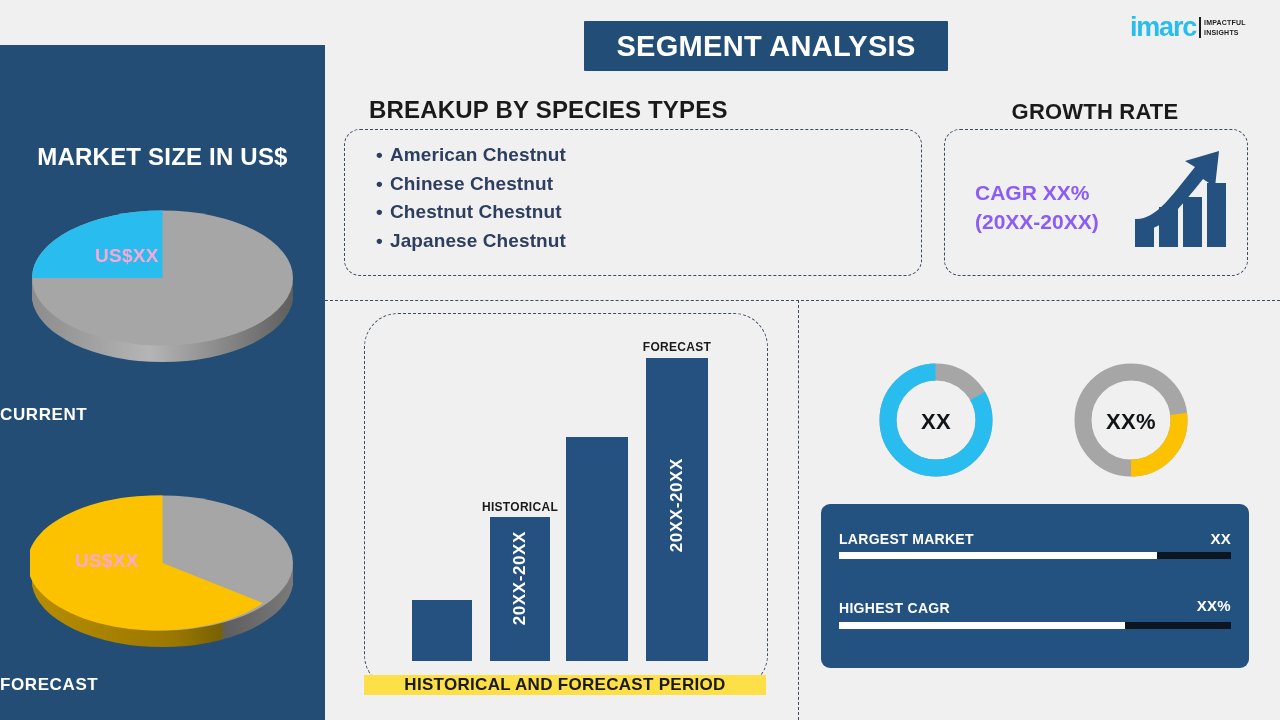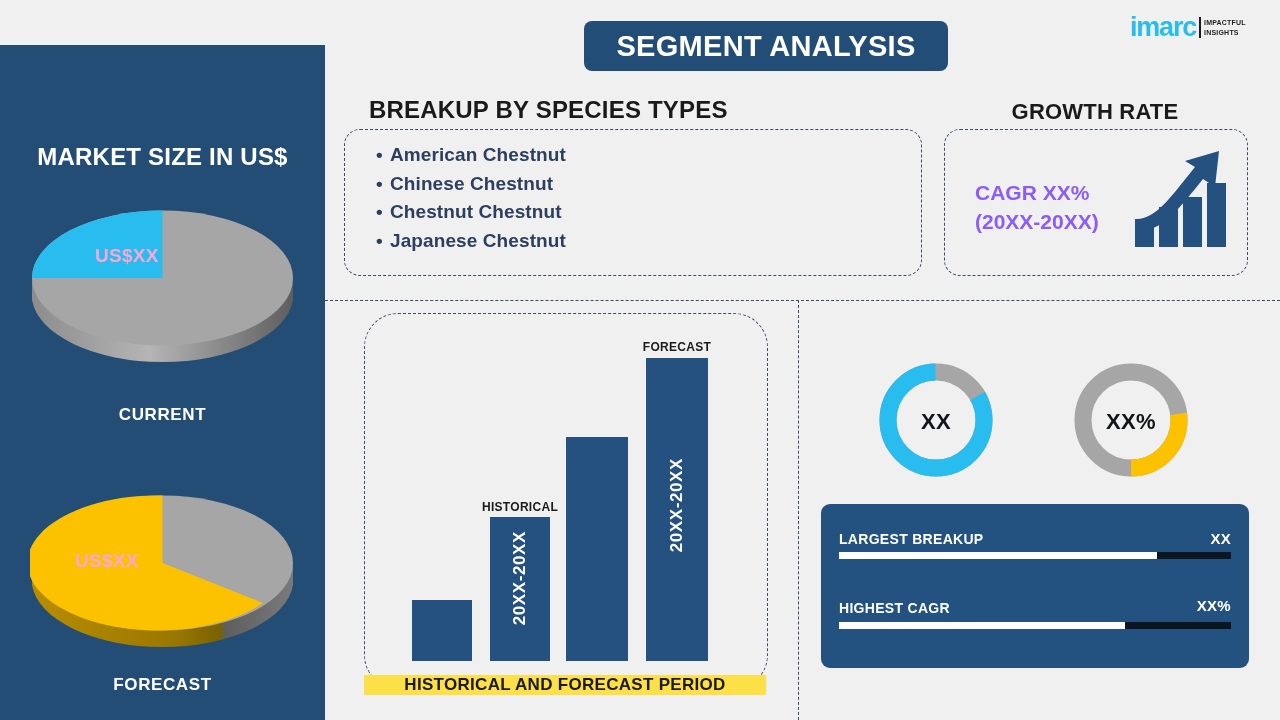--- a/index.html
+++ b/index.html
@@ -17,33 +17,33 @@
     background:#234d75;
     margin-top:45px;
   }
   .sidebar-title{
     position:absolute;left:0;top:98px;width:325px;
     text-align:center;color:#ffffff;
     font-size:24px;font-weight:bold;letter-spacing:.2px;
   }
   .pie-wrap{position:absolute;left:0;width:325px;}
   .pie-label{
-    position:absolute;width:325px;text-align:center;
+    position:absolute;width:325px;
     color:#ffffff;font-size:17px;font-weight:bold;letter-spacing:.6px;
   }
   .pie-svg{position:absolute;}
   .pie-value{
     position:absolute;color:#f9a8d4;font-weight:bold;font-size:19px;
     letter-spacing:.3px;
   }
 
   
   .seg-title{
     position:absolute;left:584px;top:21px;width:364px;height:50px;
-    background:#224d77;border-radius:8px;
+    background:#224d77;border-radius:1px;
     color:#ffffff;font-size:29px;font-weight:bold;
     display:flex;align-items:center;justify-content:center;
     letter-spacing:.3px;
   }
   .logo{
     position:absolute;left:1130px;top:14px;
     display:flex;align-items:center;gap:3px;
   }
   .logo-mark{
     font-size:27px;font-weight:bold;color:#29bdef;
@@ -260,21 +260,21 @@
   <div class="donut" style="left:1073px;top:362px;">
     <svg width="116" height="116" viewBox="0 0 116 116">
       <circle cx="58" cy="58" r="48" fill="none" stroke="#a6a6a6" stroke-width="17"></circle>
 
       <circle cx="58" cy="58" r="48" fill="none" stroke="#fcc200" stroke-width="17" stroke-dasharray="81.4 220.1" transform="rotate(90 58 58) scale(1,-1) translate(0,-116)"></circle>
     </svg>
     <div class="donut-val" style="left:0;top:47px;">XX%</div>
   </div>
 
   <div class="blue-panel">
-    <div class="metric-label" style="left:18px;top:27px;">LARGEST BREAKUP</div>
+    <div class="metric-label" style="left:18px;top:27px;">LARGEST MARKET</div>
     <div class="metric-value" style="left:348px;top:26px;width:62px;">XX</div>
     <div class="track" style="left:18px;top:48px;width:392px;">
       <div class="fill" id="fill-0" style="width: 81%;"></div>
     </div>
 
     <div class="metric-label" style="left:18px;top:96px;">HIGHEST CAGR</div>
     <div class="metric-value" style="left:348px;top:93px;width:62px;">XX%</div>
     <div class="track" style="left:18px;top:118px;width:392px;">
       <div class="fill" id="fill-1" style="width: 73%;"></div>
     </div>

